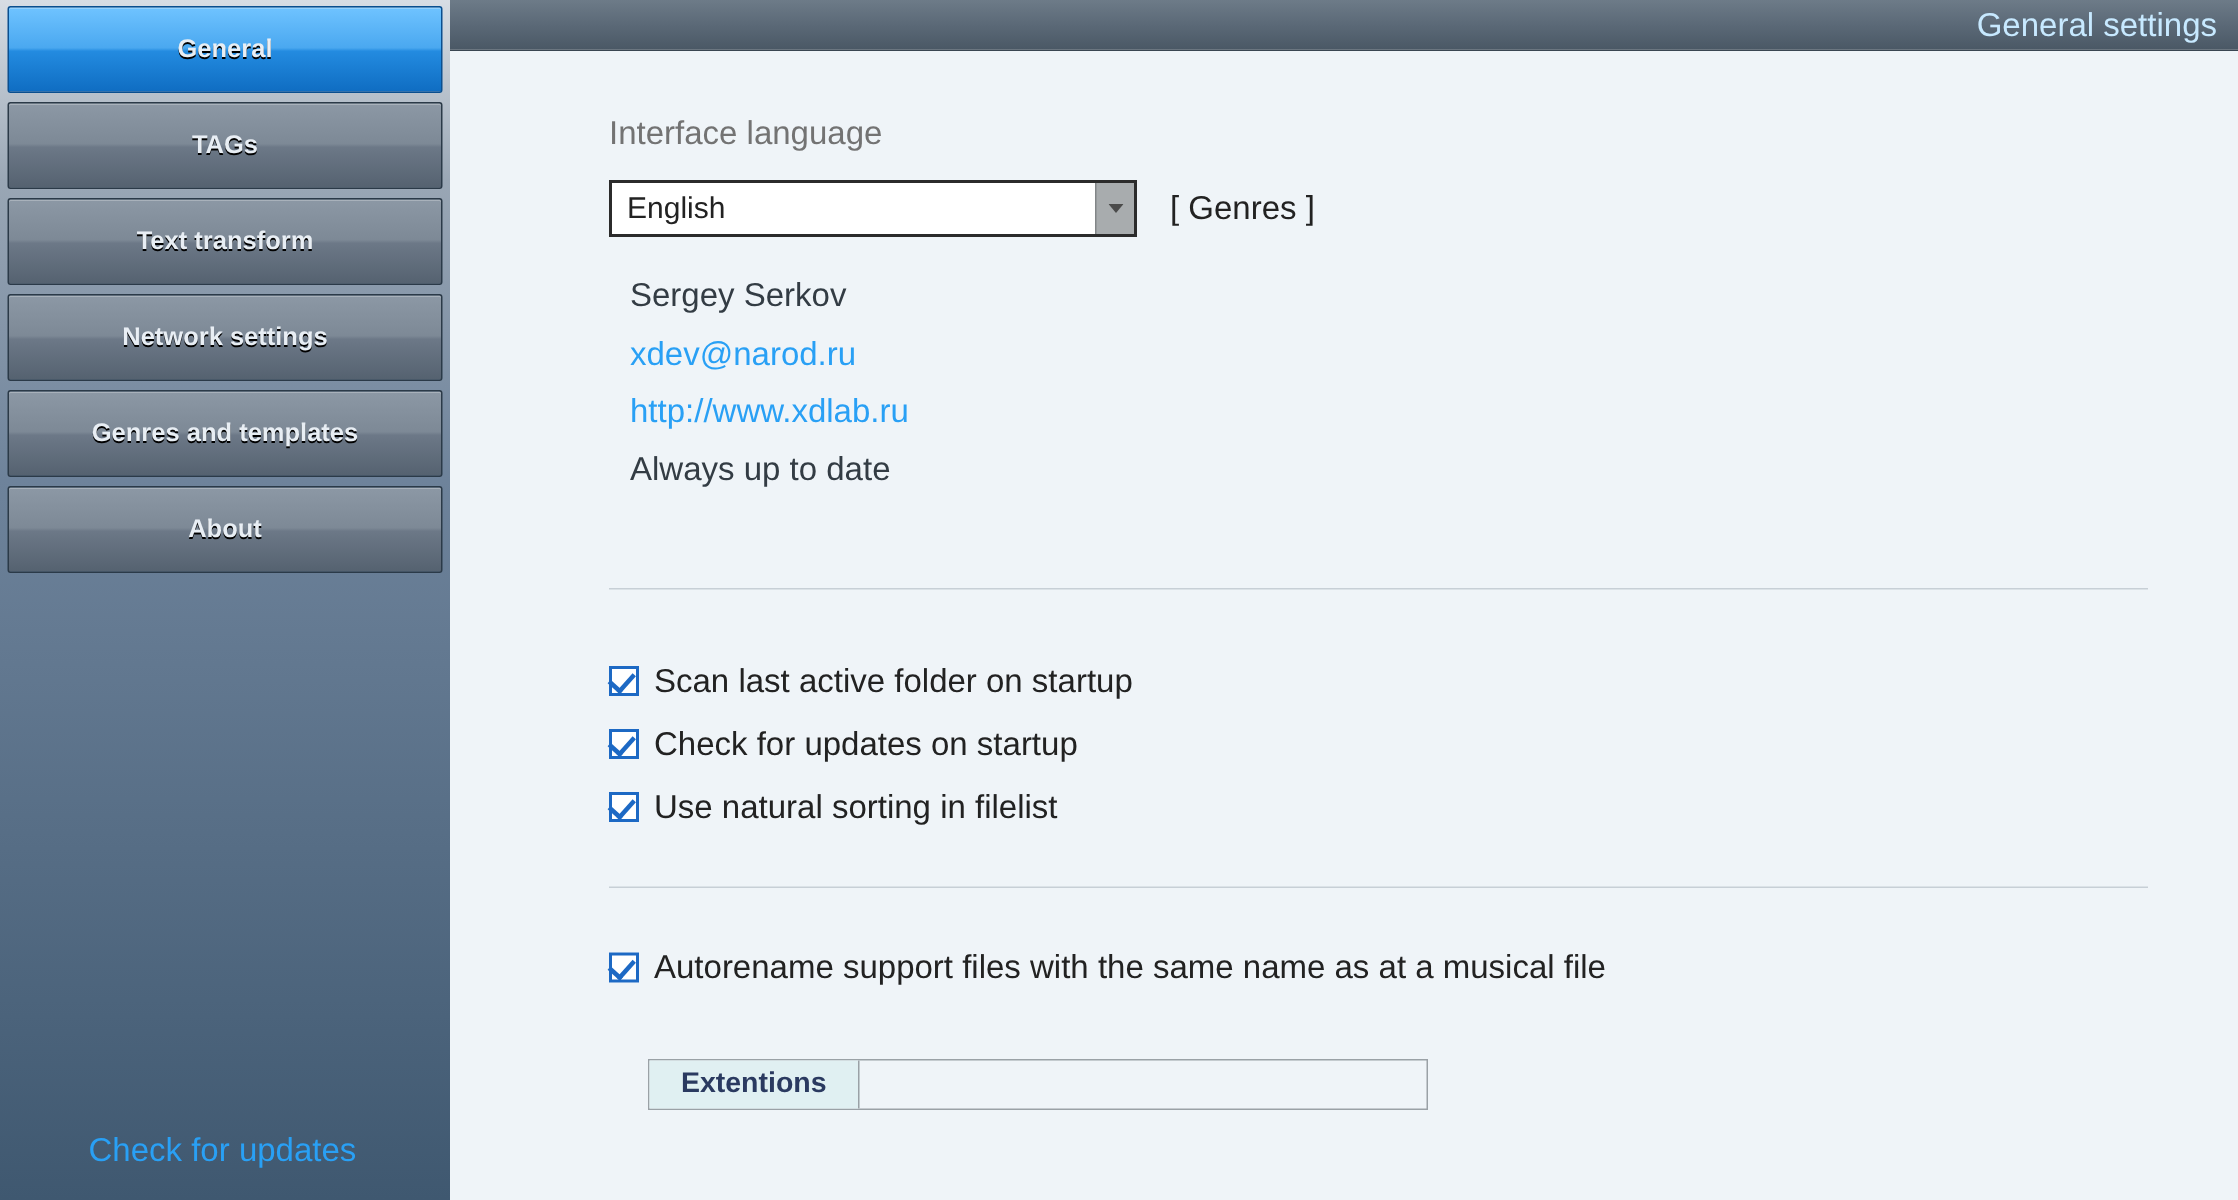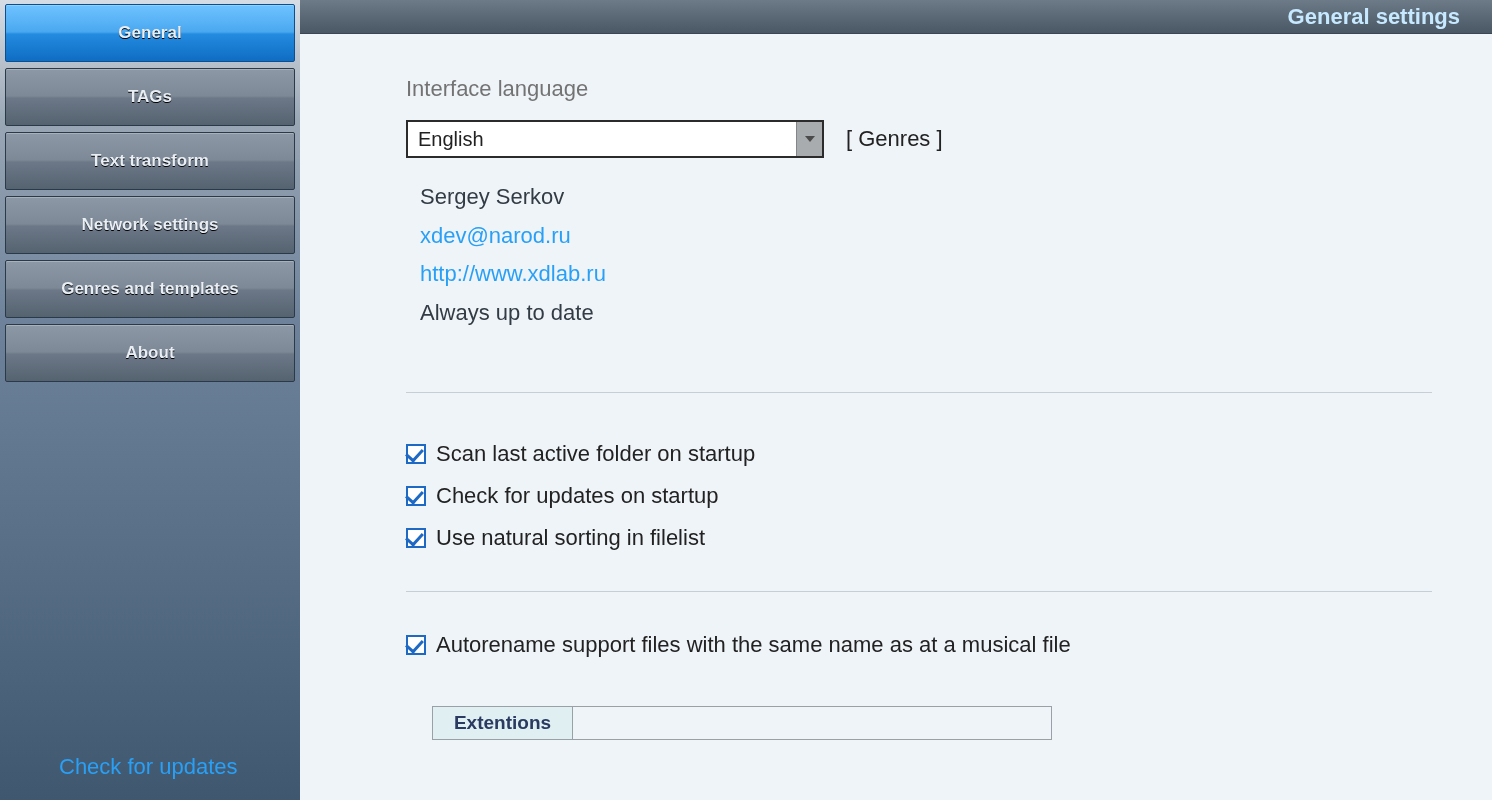--- a/index.html
+++ b/index.html
@@ -55,25 +55,25 @@
     height: 100%;
     background: #eff4f8;
     display: flex;
     flex-direction: column;
   }
   .titlebar {
     height: 34px;
     background: linear-gradient(180deg, #6d7b88 0%, #5b6977 50%, #4a5865 100%);
     color: #c7e9ff;
     font-size: 22px;
-    font-weight: 700;
+    font-weight: 400;
     display: flex;
     align-items: center;
     justify-content: flex-end;
-    padding-right: 32px;
+    padding-right: 14px;
     border-bottom: 1px solid #3a4652;
   }
   .content {
     flex: 1;
     padding: 42px 60px 0 106px;
     color: #333c44;
     font-size: 22px;
     overflow: auto;
   }
   .section-label {
@@ -82,21 +82,21 @@
   }
   
   .lang-row {
     display: flex;
     align-items: center;
     gap: 22px;
     margin-bottom: 20px;
   }
   .combo {
     display: flex;
-    width: 418px;
+    width: 352px;
     height: 38px;
     border: 2px solid #2b2b2b;
     background: #fff;
   }
   .combo-text {
     flex: 1;
     padding-left: 10px;
     display: flex;
     align-items: center;
     font-size: 20px;
@@ -154,21 +154,21 @@
     border-bottom: 3px solid #1d69c4;
     transform: rotate(-48deg) translateY(-2px);
   }
   .chk-label { color: #222; }
 
   
   .ext-wrap {
     display: flex;
     margin-top: 48px;
     margin-left: 26px;
-    width: 620px;
+    width: 520px;
     border: 1px solid #9aa1a6;
     height: 34px;
   }
   .ext-caption {
     width: 140px;
     background: #e0f0f2;
     color: #2a3a60;
     font-weight: 700;
     font-size: 19px;
     display: flex;

